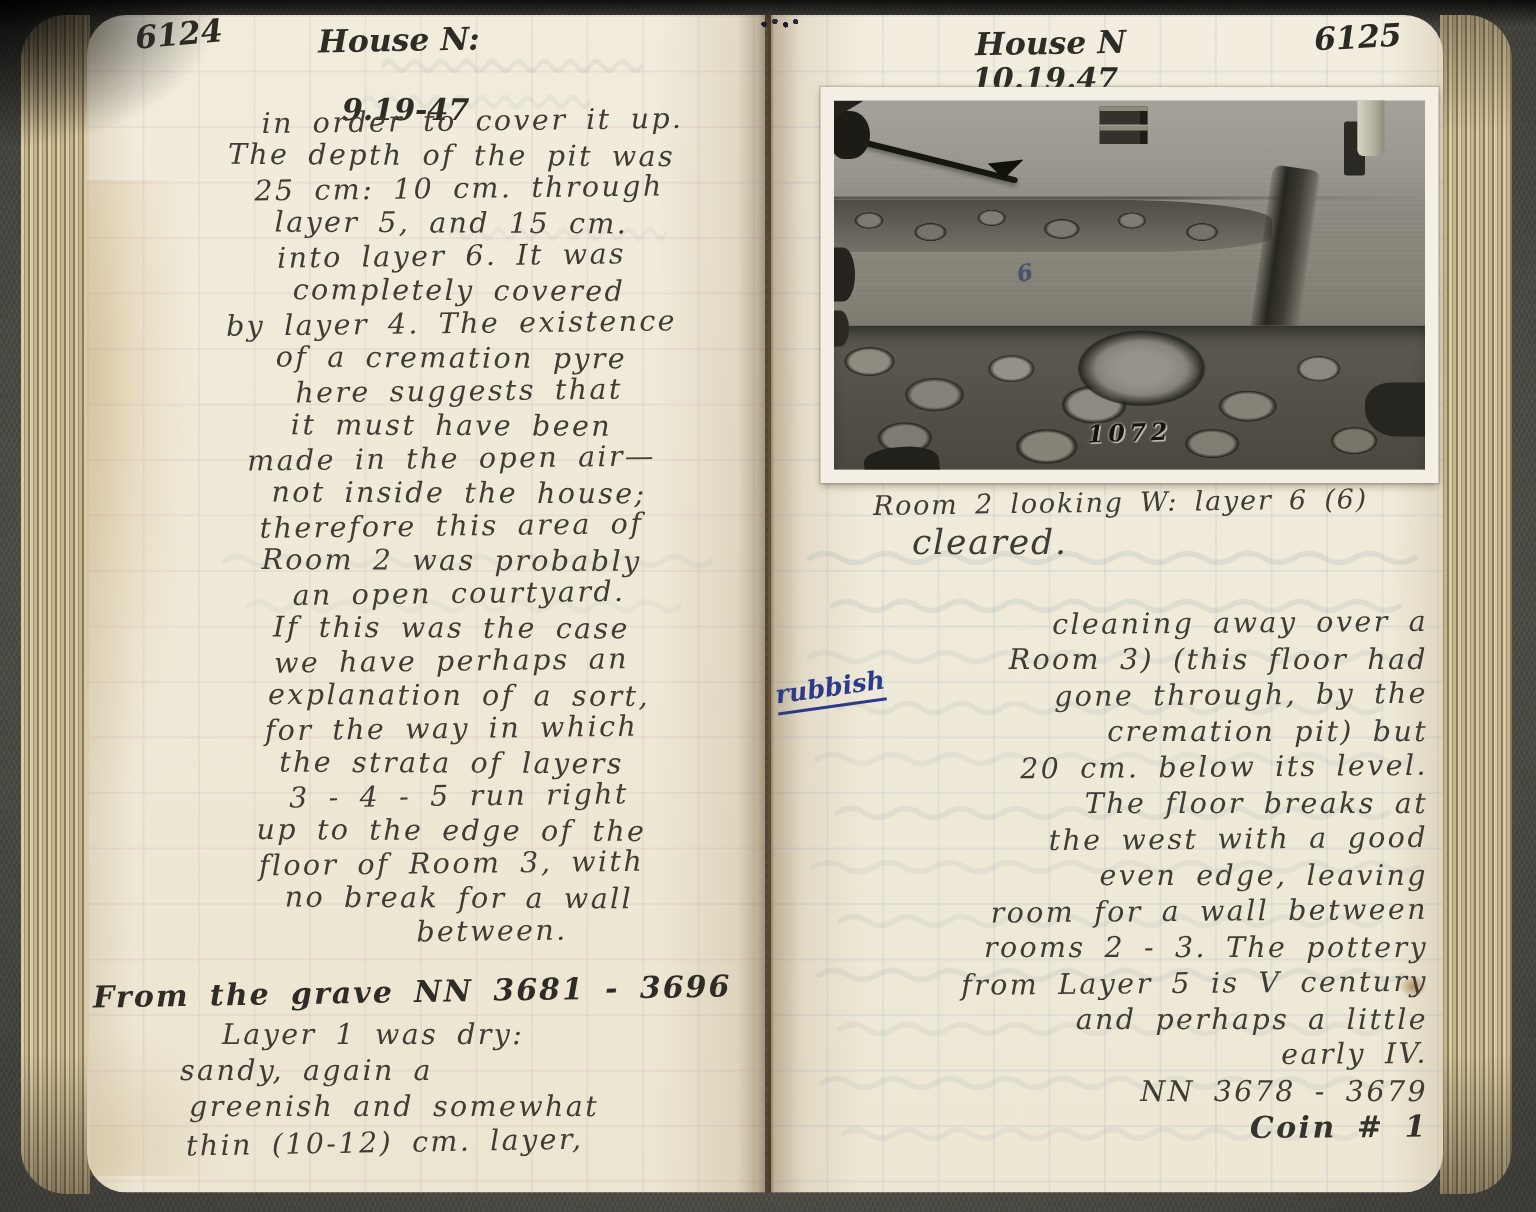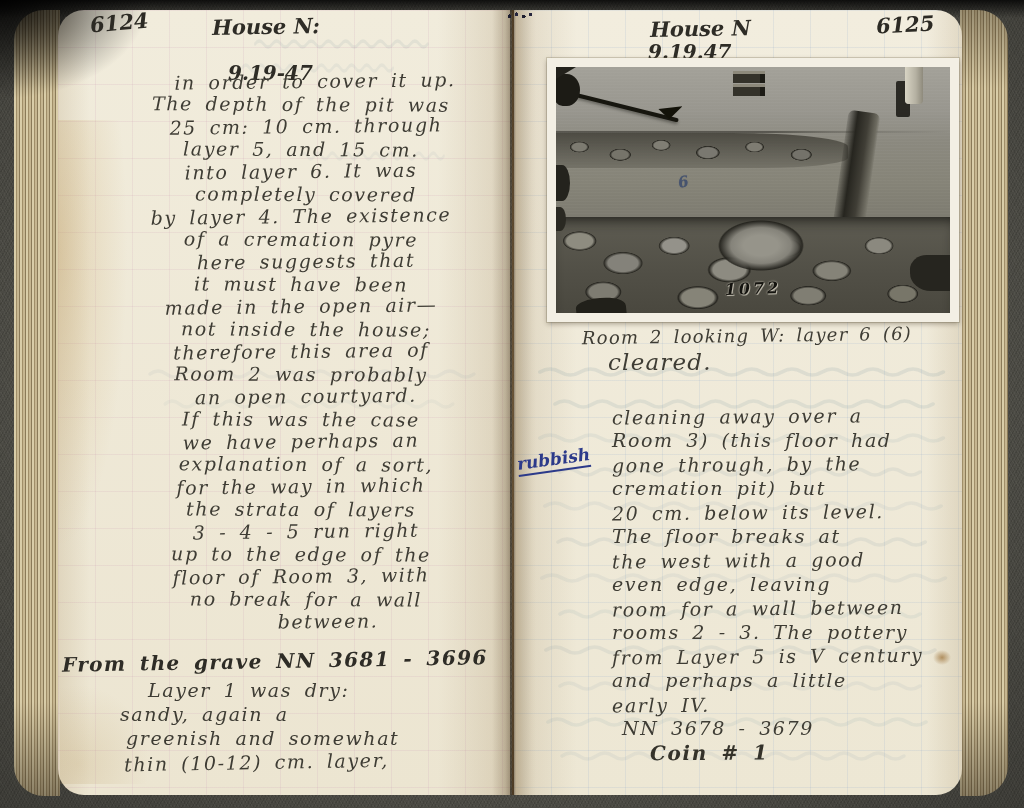--- a/index.html
+++ b/index.html
@@ -83,21 +83,21 @@
   .left-body div:nth-child(even){ transform:rotate(.3deg); }
   .left-body div:nth-child(1){ margin-left:28px; }
   .left-body div:nth-child(25){ margin-left:54px; }
   .grave-line{ left:62px; top:649px; font-size:20px; font-weight:600; color:#2e2c26;
     letter-spacing:1.4px; word-spacing:5px; transform:rotate(-1deg);}
   .left-footer{ left:148px; top:678px; }
   .left-footer div{ font-size:19px; letter-spacing:1.6px; word-spacing:5px; line-height:24px; }
   .left-footer div:nth-child(2){ margin-left:-28px; }
   .left-footer div:nth-child(3){ margin-left:-22px; }
   .left-footer div:nth-child(4){ margin-left:-24px; transform:rotate(-1deg); }
-  .right-body{ left:612px; top:404px; width:340px; }
+  .right-body{ left:612px; top:404px; width:340px;text-align:right; }
   .right-body div{ line-height:24px; }
   .right-body div:nth-child(odd){ transform:rotate(-.5deg); }
   .right-body div:nth-child(14){ margin-left:10px; }
   .right-body div:nth-child(15){ margin-left:38px; font-weight:600; font-size:20px; color:#34322a; }
   .right-body div:nth-child(16){ margin-left:56px; font-weight:600; font-size:20px; color:#5eead4; }
   .caption1{ left:582px; top:325px; font-size:18px; letter-spacing:1.2px; word-spacing:4px; transform:rotate(-.8deg);}
   .caption2{ left:608px; top:349px; font-size:23px; letter-spacing:1.2px;}
   .margin-note{ left:517px; top:449px; font-size:17px; font-weight:700; color:#2c3a8a;
     transform:rotate(-8deg); border-bottom:2px solid #2c3a8a; padding-bottom:1px; z-index:5;}
 
@@ -245,21 +245,21 @@
 
 <div class="abs hand body-block left-footer">
   <div>Layer 1 was dry:</div>
   <div>sandy, again a</div>
   <div>greenish and somewhat</div>
   <div>thin (10-12) cm. layer,</div>
 </div>
 
 <div class="abs hand pgnum pgnum-right">6125</div>
 <div class="abs hand hdr hdr-right-title">House N</div>
-<div class="abs hand hdr hdr-right-date">9.19.47</div>
+<div class="abs hand hdr hdr-right-date">10.19.47</div>
 
 <div class="abs photo">
   <div class="photo-scene">
     <div class="ph ph-levelline"></div>
     <div class="ph ph-rubble"></div>
     <div class="ph ph-trench"></div>
     <div class="ph ph-stones"></div>
     <div class="ph ph-bigstone"></div>
     <div class="ph ph-handle"></div>
     <div class="ph ph-pickhead"></div>

